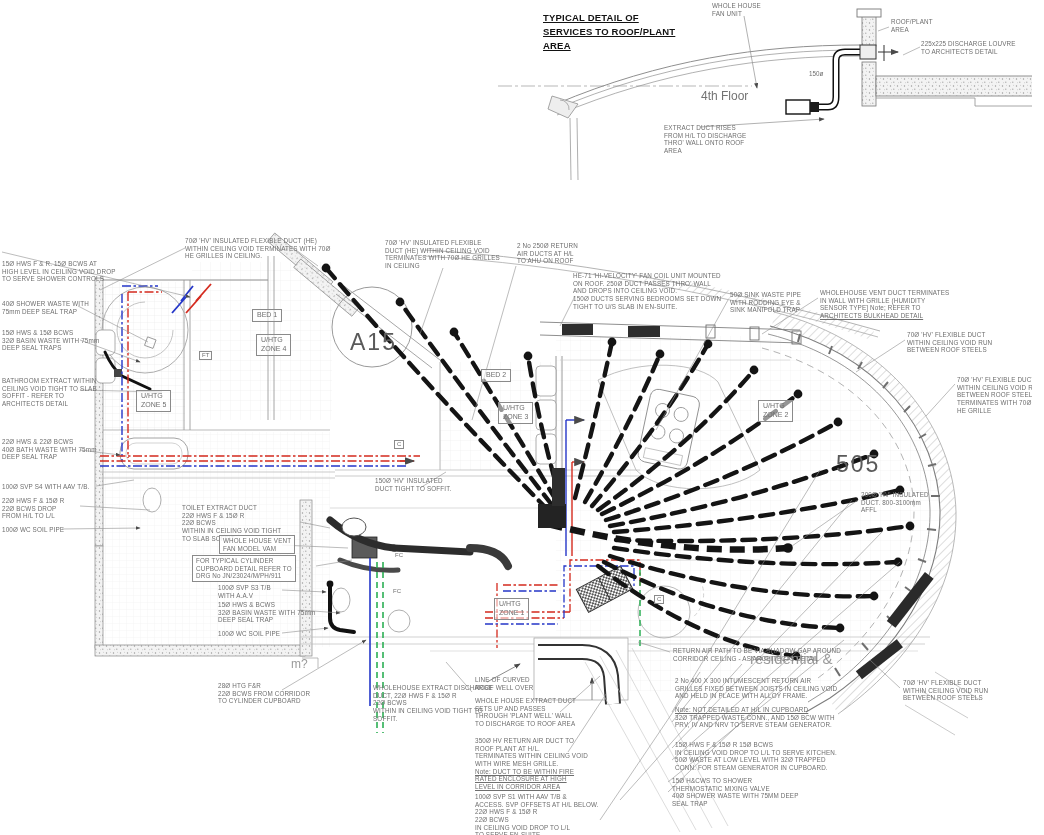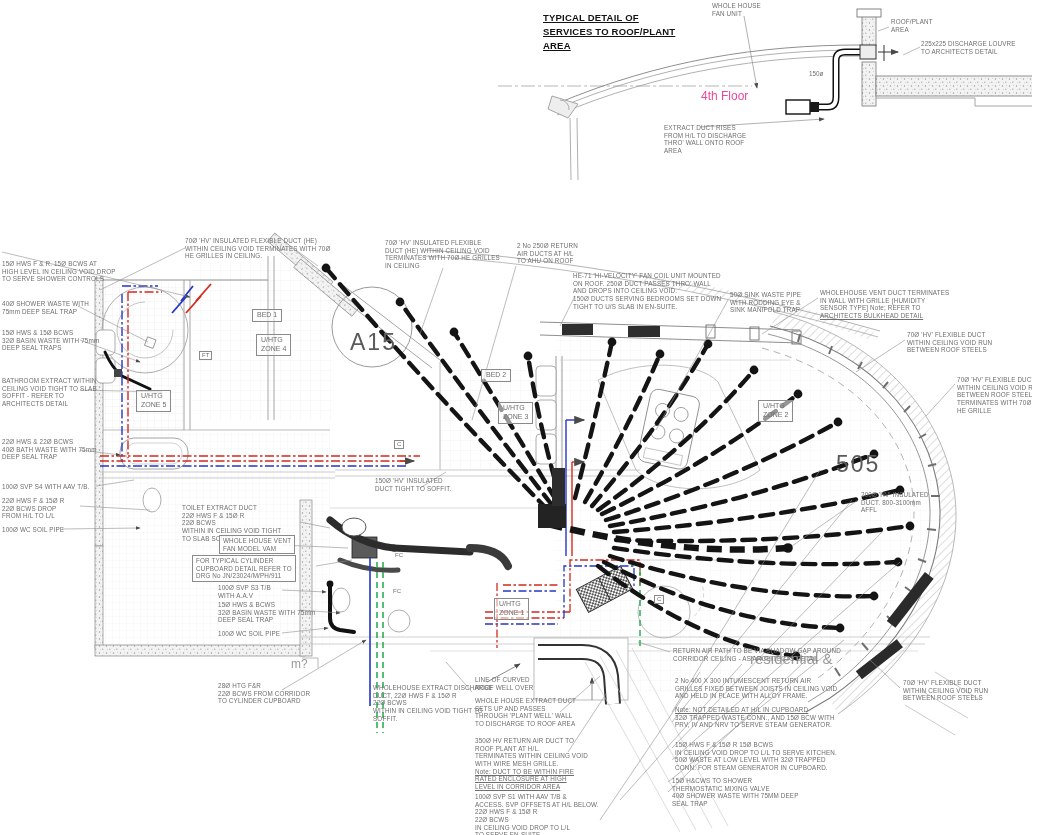--- a/index.html
+++ b/index.html
@@ -8,21 +8,21 @@
   #drawing{position:absolute;left:0;top:0;}
   #anno-layer,#label-layer{position:absolute;left:0;top:0;width:1044px;height:835px;pointer-events:none;}
   .anno{position:absolute;font:6.3px/1.22 "Liberation Sans",sans-serif;color:#6e6e6e;
         letter-spacing:.15px;white-space:nowrap;}
   .anno .u{text-decoration:underline;}
   .anno.boxed{border:1px solid #8a8a8a;padding:1px 3px;background:rgba(255,255,255,.85);}
   .lbl{position:absolute;font:7px/1.25 "Liberation Sans",sans-serif;color:#6e6e6e;white-space:pre-line;}
   .lbl.boxed{border:1px solid #8a8a8a;padding:1px 4px;background:rgba(255,255,255,.55);}
   .lbl.xs{font-size:6px;line-height:1.1;padding:0 2px;}
   .lbl.tiny{font-size:6.3px;}
-  .lbl.big{font-size:12px;color:#ec4899;}
+  .lbl.big{font-size:12px;color:#737373;}
   .lbl.huge{font-size:23px;color:#5a5a5a;letter-spacing:2px;}
   .lbl.wm{font-size:15px;color:#9a9a9a;}
   .lbl.wm2{font-size:12px;color:#9a9a9a;}
   .lbl.title{font-weight:bold;font-size:9.5px;line-height:1.45;color:#121212;
              text-decoration:underline;letter-spacing:.2px;}
   #detail-title{left:543px;top:11px;}
 </style>
 </head>
 <body>
 

